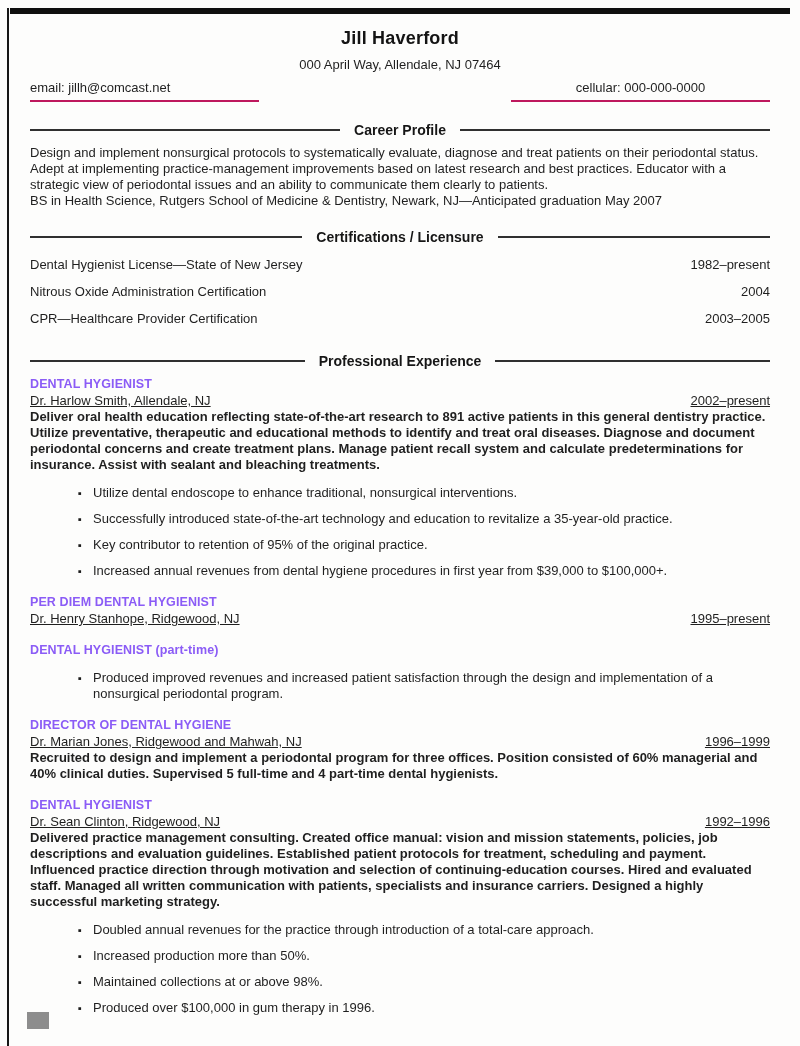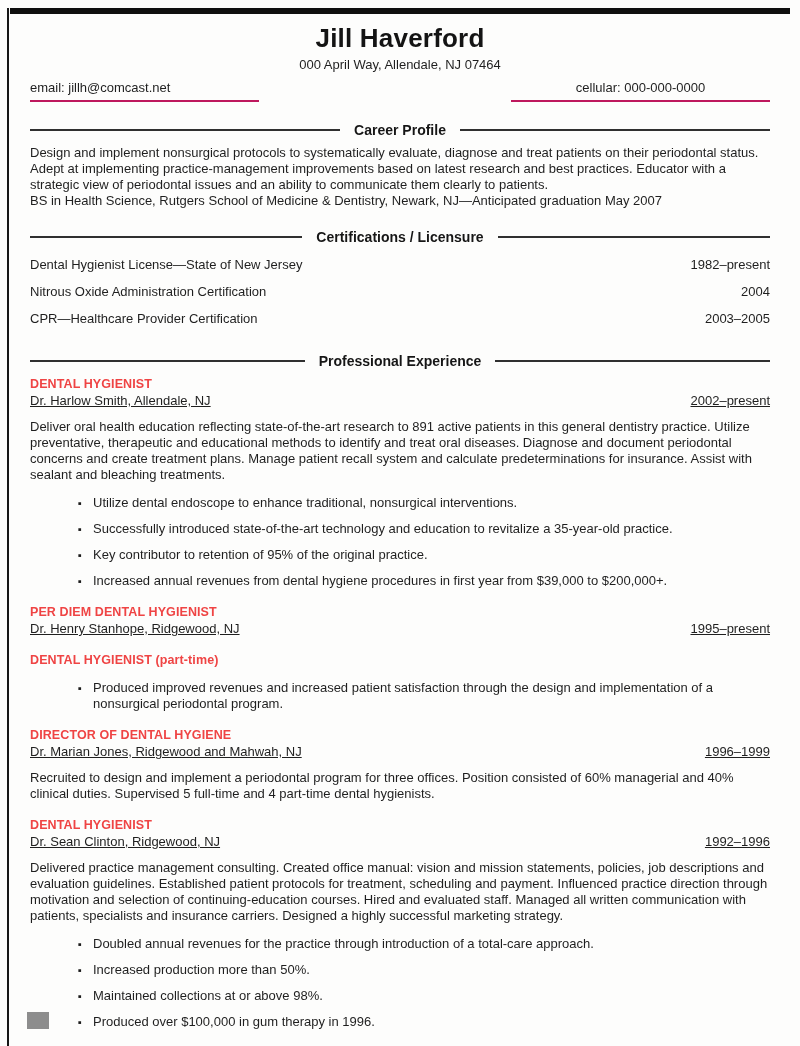--- a/index.html
+++ b/index.html
@@ -18,44 +18,44 @@
     line-height:16px;
   }
 
   
   .top-bar { position:absolute; top:8px; left:10px; right:10px; height:6px; background:#0f0f0f; }
   .left-bar { position:absolute; top:8px; bottom:0; left:7px; width:2px; background:#161616; }
   .scan-artifact { position:absolute; left:27px; top:1012px; width:22px; height:17px; background:#8d8d8d; }
 
   
   .hdr { text-align:center; margin-top:10px; }
-  .person-name { font-size:26px; line-height:24px; font-weight:bold; letter-spacing:.2px; color:#141414; }
+  .person-name { font-size:18px; line-height:24px; font-weight:bold; letter-spacing:.2px; color:#141414; }
   .address { margin-top:7px; font-size:13px; }
   .contact-row { display:flex; justify-content:space-between; margin-top:7px; }
   .contact-row > span { border-bottom:2px solid #be185d; padding-bottom:4px; }
   .c-left  { width:31%; text-align:left; }
   .c-mid   { width:35%; text-align:center; }
   .c-right { width:30%; text-align:right; }
 
   
   .sec-head { display:flex; align-items:center; gap:12px; margin:20px 0 7px; }
   .sec-head .rule { flex:1; height:2px; background:#303030; }
   .sec-title { font-weight:bold; font-size:14px; white-space:nowrap; color:#161616; padding:0 2px; }
 
   .para { text-align:left; }
 
   
   .cert-row { display:flex; justify-content:space-between; padding:5px 0 6px; }
 
   
   .job { margin-top:15px; }
   .job.first { margin-top:4px; }
-  .job-title { font-weight:bold; font-size:12.5px; letter-spacing:.1px; color:#ef4444; }
+  .job-title { font-weight:bold; font-size:12.5px; letter-spacing:.1px; color:#8b5cf6; }
   .job-meta { display:flex; justify-content:space-between; margin-top:1px;text-decoration:underline; }
-  .job-desc { margin-top:10px; }
+  .job-desc { margin-top:0;font-weight:bold; }
 
   .bullets { list-style:none; margin-top:12px; }
   .bullet { position:relative; margin:0 0 10px 48px; padding-left:15px; }
   .bullet::before { content:"▪"; position:absolute; left:0; top:0; font-size:11px; color:#1a1a1a; }
 </style>
 </head>
 <body>
 
 <div class="page">
   <div class="top-bar"></div>
@@ -115,21 +115,21 @@
       <div class="job-title">DENTAL HYGIENIST</div>
       <div class="job-meta">
         <span>Dr. Harlow Smith, Allendale, NJ</span>
         <span>2002–present</span>
       </div>
       <p class="job-desc">Deliver oral health education reflecting state-of-the-art research to 891 active patients in this general dentistry practice. Utilize preventative, therapeutic and educational methods to identify and treat oral diseases. Diagnose and document periodontal concerns and create treatment plans. Manage patient recall system and calculate predeterminations for insurance. Assist with sealant and bleaching treatments.</p>
       <ul class="bullets">
         <li class="bullet">Utilize dental endoscope to enhance traditional, nonsurgical interventions.</li>
         <li class="bullet">Successfully introduced state-of-the-art technology and education to revitalize a 35-year-old practice.</li>
         <li class="bullet">Key contributor to retention of 95% of the original practice.</li>
-        <li class="bullet">Increased annual revenues from dental hygiene procedures in first year from $39,000 to $200,000+.</li>
+        <li class="bullet">Increased annual revenues from dental hygiene procedures in first year from $39,000 to $100,000+.</li>
       </ul>
     </article>
 
     <article class="job">
       <div class="job-title">PER DIEM DENTAL HYGIENIST</div>
       <div class="job-meta">
         <span>Dr. Henry Stanhope, Ridgewood, NJ</span>
         <span>1995–present</span>
       </div>
     </article>

